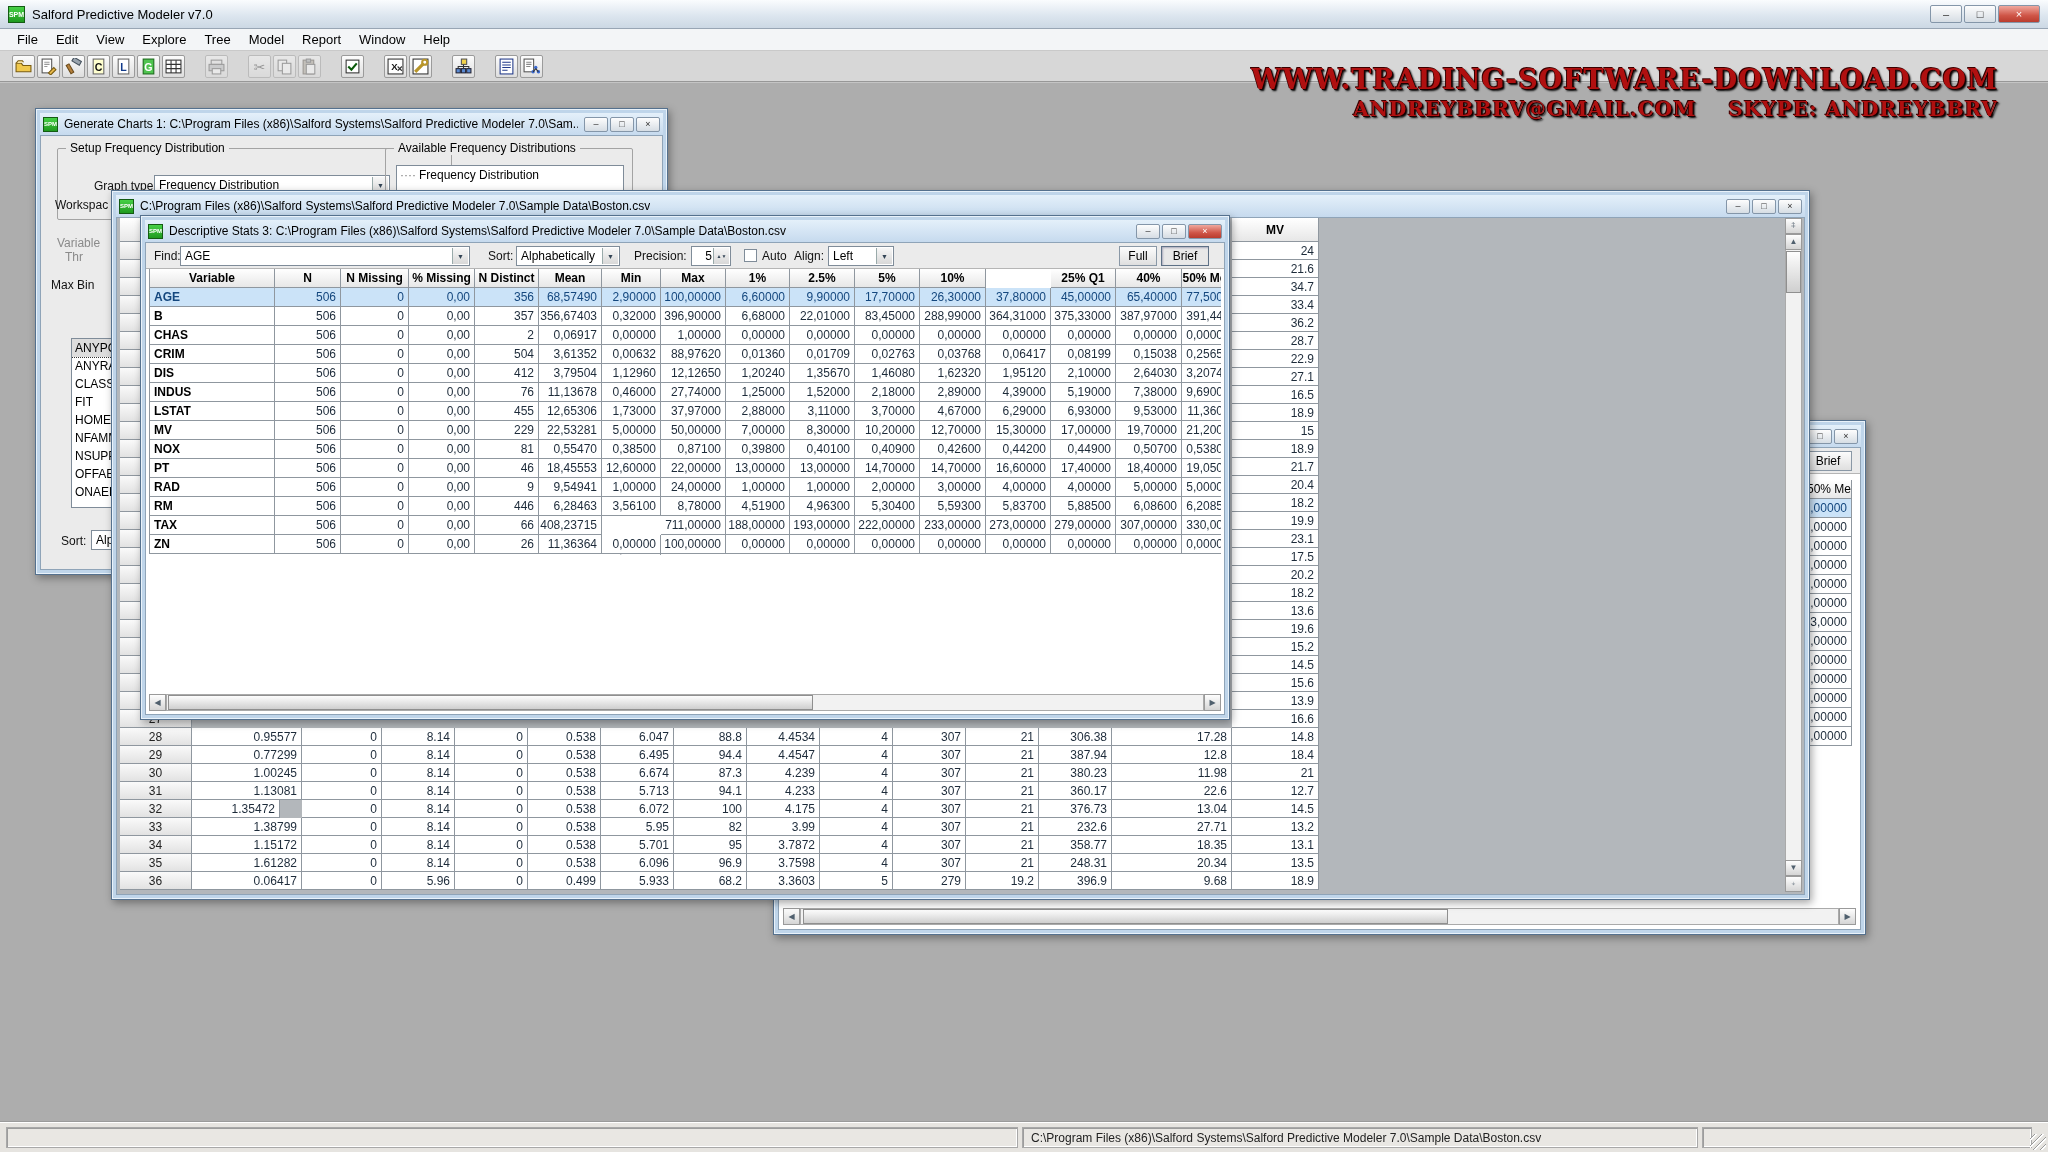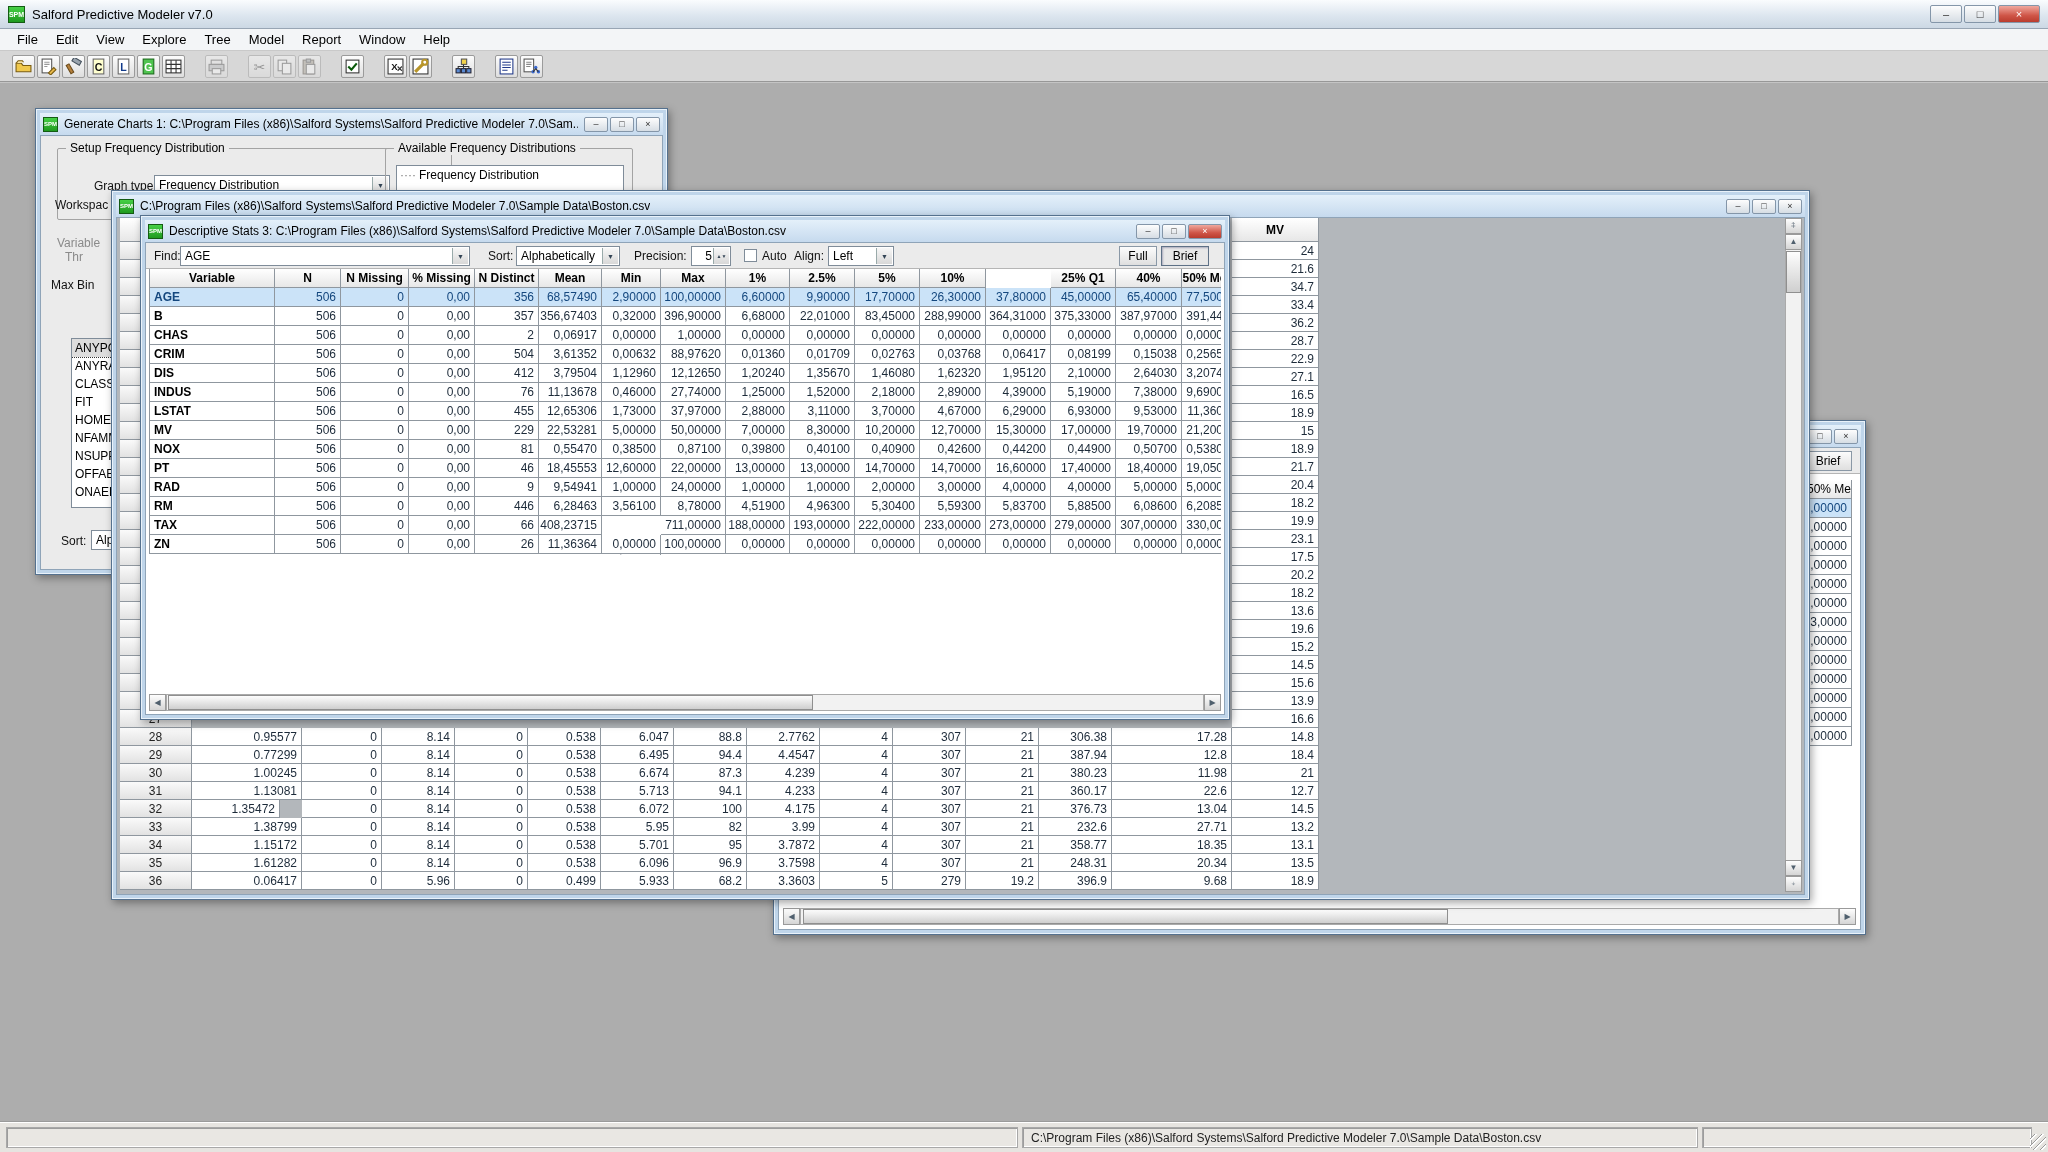--- a/index.html
+++ b/index.html
@@ -227,20 +227,27 @@
           <path d="M3 4h5M3 6h5M3 8h4" stroke="#888"></path>
           <circle cx="12" cy="9" r="1.6" fill="#3a6ad2"></circle>
           <circle cx="9.5" cy="13" r="1.6" fill="#3a6ad2"></circle>
           <circle cx="14.5" cy="13" r="1.6" fill="#3a6ad2"></circle>
           <path d="M12 10l-2.5 3M12 10l2.5 3" stroke="#333"></path>
         </svg>
       </div>
     </div>
   <div id="client"></div>
 
+  <div id="watermark">
+    <div id="wm1">WWW.TRADING-SOFTWARE-DOWNLOAD.COM</div>
+    <div id="wm2">
+      <span>ANDREYBBRV@GMAIL.COM</span>&nbsp;&nbsp;&nbsp;
+      <span>SKYPE: ANDREYBBRV</span>
+    </div>
+  </div>
 
   <div class="win" id="charts-win" style="left:35px;top:108px;width:633px;height:467px;z-index:10">
     <div class="tb">
       <div class="spm-icon">SPM</div>
       <span class="t">Generate Charts 1: C:\Program Files (x86)\Salford Systems\Salford Predictive Modeler 7.0\Sam...</span>
       <div class="capgroup">
         <div class="cap-btn sm">–</div>
         <div class="cap-btn sm">□</div>
         <div class="cap-btn sm">×</div>
       </div>
@@ -390,21 +397,21 @@
           <div class="c rn" style="left: 3px; top: 492px; width: 72px; height: 18px; justify-content: center;">27</div>
           <div class="c" style="left: 1115px; top: 492px; width: 87px; height: 18px;">16.6</div>
           <div class="c rn" style="left: 3px; top: 510px; width: 72px; height: 18px; justify-content: center;">28</div>
           <div class="c" style="left: 75px; top: 510px; width: 110px; height: 18px;">0.95577</div>
           <div class="c" style="left: 185px; top: 510px; width: 80px; height: 18px;">0</div>
           <div class="c" style="left: 265px; top: 510px; width: 73px; height: 18px;">8.14</div>
           <div class="c" style="left: 338px; top: 510px; width: 73px; height: 18px;">0</div>
           <div class="c" style="left: 411px; top: 510px; width: 73px; height: 18px;">0.538</div>
           <div class="c" style="left: 484px; top: 510px; width: 73px; height: 18px;">6.047</div>
           <div class="c" style="left: 557px; top: 510px; width: 73px; height: 18px;">88.8</div>
-          <div class="c" style="left: 630px; top: 510px; width: 73px; height: 18px;">2.7762</div>
+          <div class="c" style="left: 630px; top: 510px; width: 73px; height: 18px;">4.4534</div>
           <div class="c" style="left: 703px; top: 510px; width: 73px; height: 18px;">4</div>
           <div class="c" style="left: 776px; top: 510px; width: 73px; height: 18px;">307</div>
           <div class="c" style="left: 849px; top: 510px; width: 73px; height: 18px;">21</div>
           <div class="c" style="left: 922px; top: 510px; width: 73px; height: 18px;">306.38</div>
           <div class="c" style="left: 995px; top: 510px; width: 120px; height: 18px;">17.28</div>
           <div class="c" style="left: 1115px; top: 510px; width: 87px; height: 18px;">14.8</div>
           <div class="c rn" style="left: 3px; top: 528px; width: 72px; height: 18px; justify-content: center;">29</div>
           <div class="c" style="left: 75px; top: 528px; width: 110px; height: 18px;">0.77299</div>
           <div class="c" style="left: 185px; top: 528px; width: 80px; height: 18px;">0</div>
           <div class="c" style="left: 265px; top: 528px; width: 73px; height: 18px;">8.14</div>

